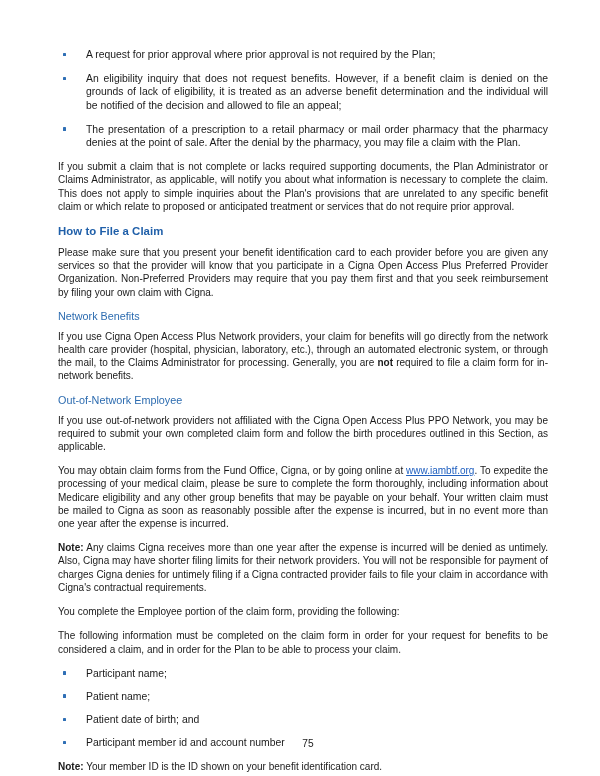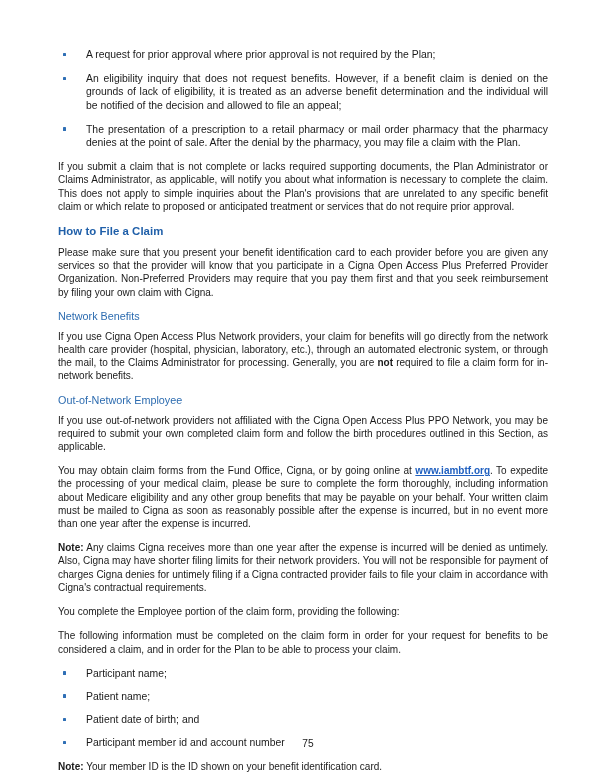--- a/index.html
+++ b/index.html
@@ -83,21 +83,20 @@
     line-height: 13px;
     font-weight: normal;
     color: #2d6cb0;
   }
 
   
   .bold { font-weight: bold; }
   a.doc-link {
     color: #2060c0;
     text-decoration: underline;
-    font-weight: bold;
   }
 
   
   .page-footer {
     position: absolute;
     left: 8px;
     top: 738px;
     width: 600px;
     text-align: center;
     font-size: 10.2px;

